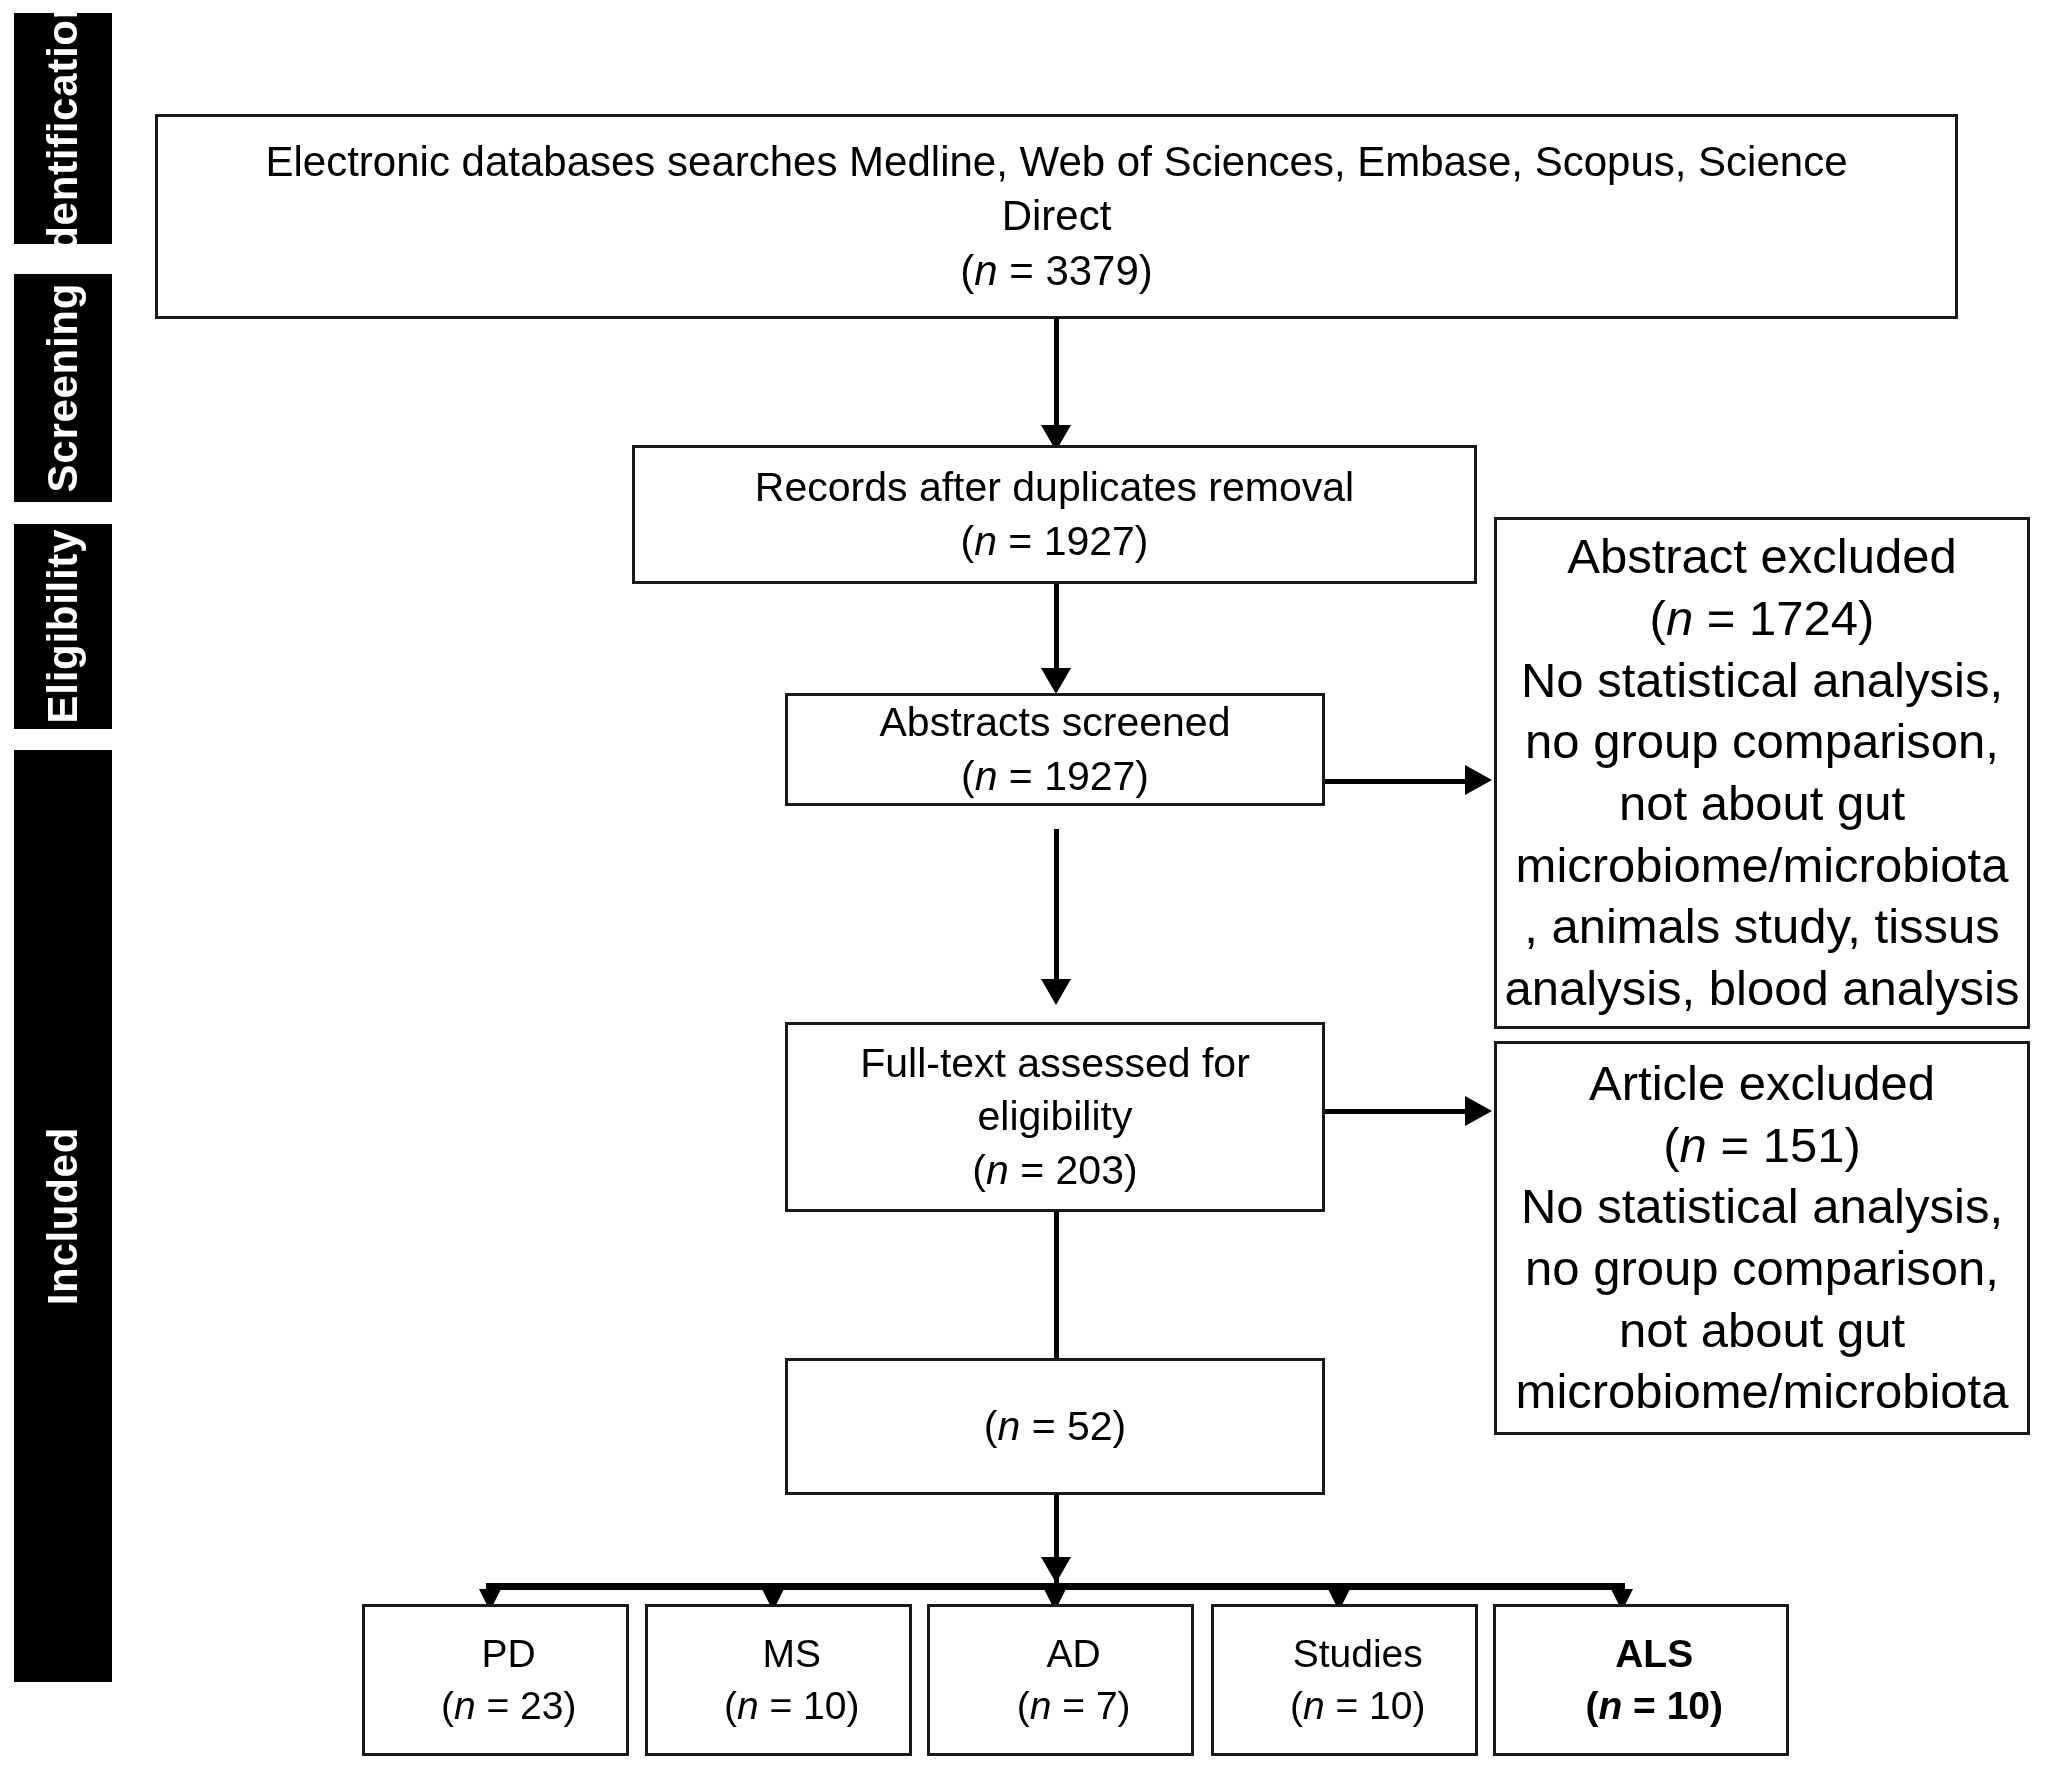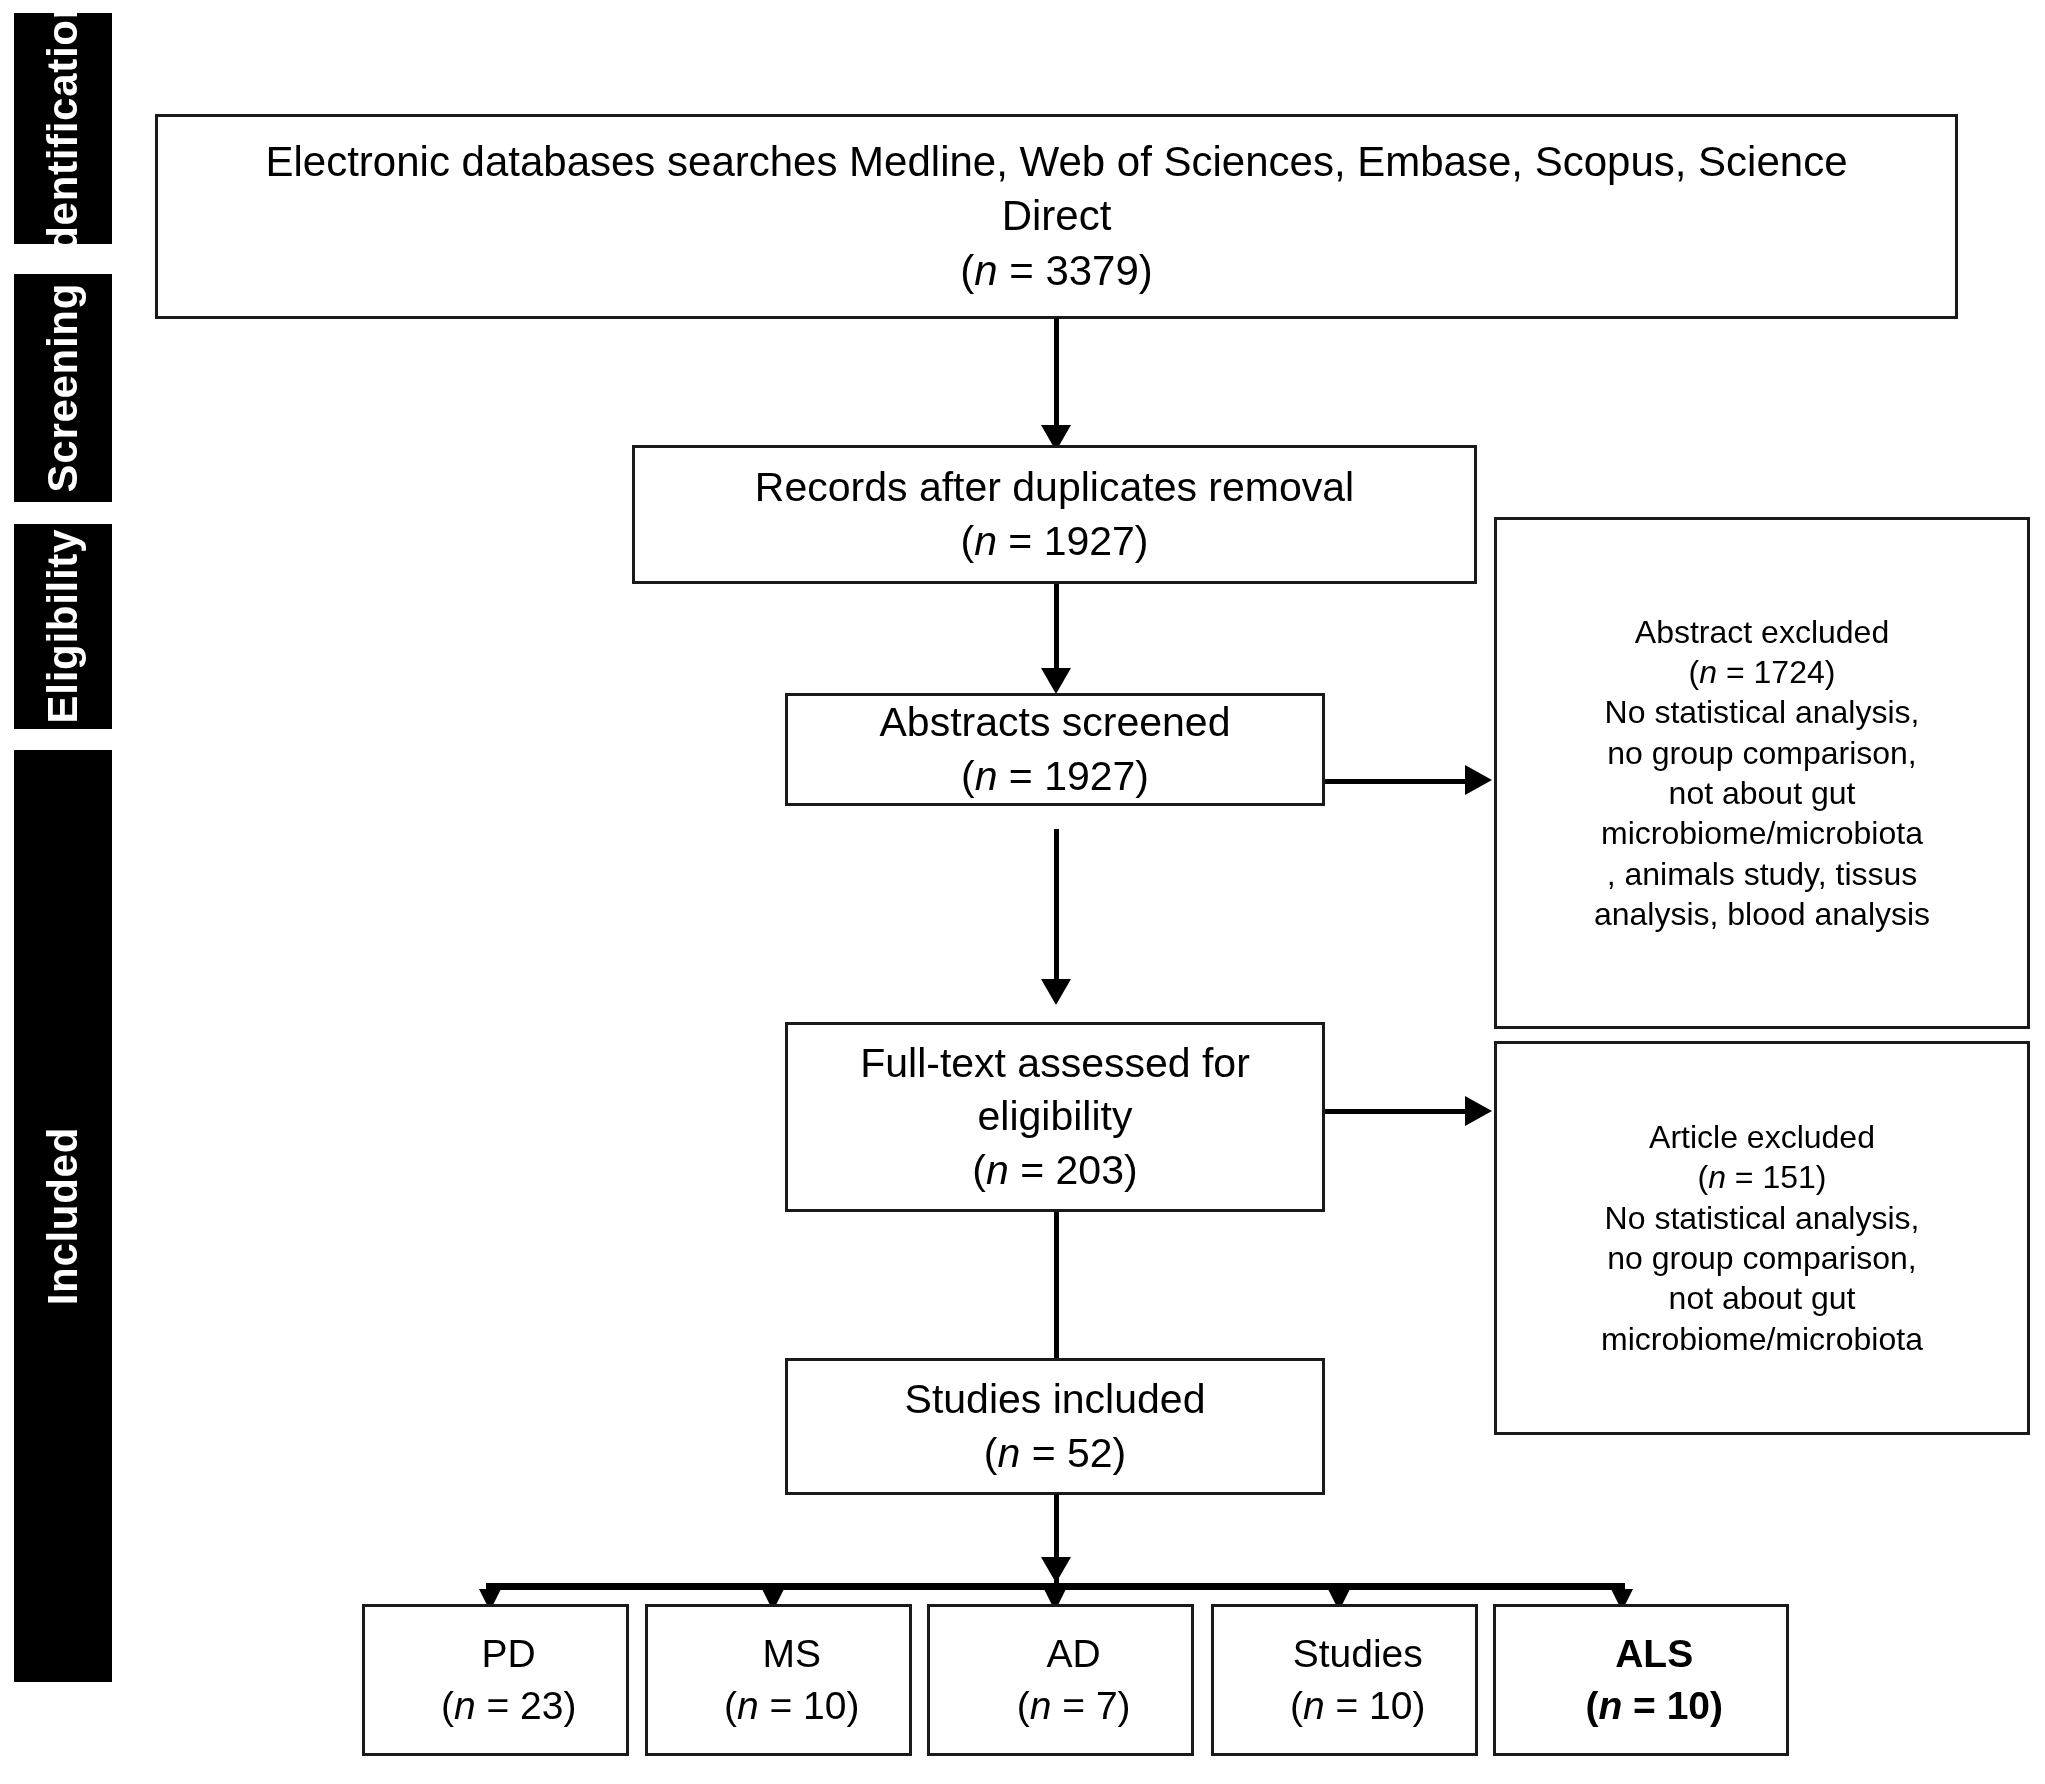--- a/index.html
+++ b/index.html
@@ -50,21 +50,21 @@
     text-align: center;
     font-size: 41px;
     line-height: 1.30;
     color: #000000;
     padding: 2.6px 6.6px;
   }
   .flow-box .line { display: block; width: 100%; }
   .flow-box .ital { font-style: italic; }
 
   .box-wide   { font-size: 42px; }
-  .box-side   { font-size: 32px; line-height: 1.26; }
+  .box-side   { font-size: 49px; line-height: 1.26; }
   .box-small  { font-size: 39px; line-height: 1.34; padding-left: 33px; }
 
   
   .vline {
     position: absolute;
     background: #000000;
     width: 4.6px;
   }
   .hline {
     position: absolute;
@@ -176,21 +176,20 @@
     <span class="line">No statistical analysis,</span>
     <span class="line">no group comparison,</span>
     <span class="line">not about gut</span>
     <span class="line">microbiome/microbiota</span>
   </div>
 
   <div class="vline" style="left:1054px; top:1212px; height:158px;"></div>
   <div class="arrow-down" style="left:1041px; top:1363px;"></div>
 
   <div class="flow-box" style="left:785px; top:1358px; width:540px; height:137px;">
-    <span class="line">Studies included</span>
     <span class="line"><span>(</span><span class="ital">n</span><span> = 52)</span></span>
   </div>
 
   <div class="vline" style="left:1054px; top:1494px; height:102px;"></div>
   <div class="arrow-down" style="left:1041px; top:1557px;"></div>
 
   <div class="hline-thick" style="left:486px; top:1583px; width:1137px;"></div>
 
   <div class="vline" style="left:488px; top:1583px; height:15.8px;"></div>
   <div class="arrow-down-sm" style="left:479px; top:1589px;"></div>

